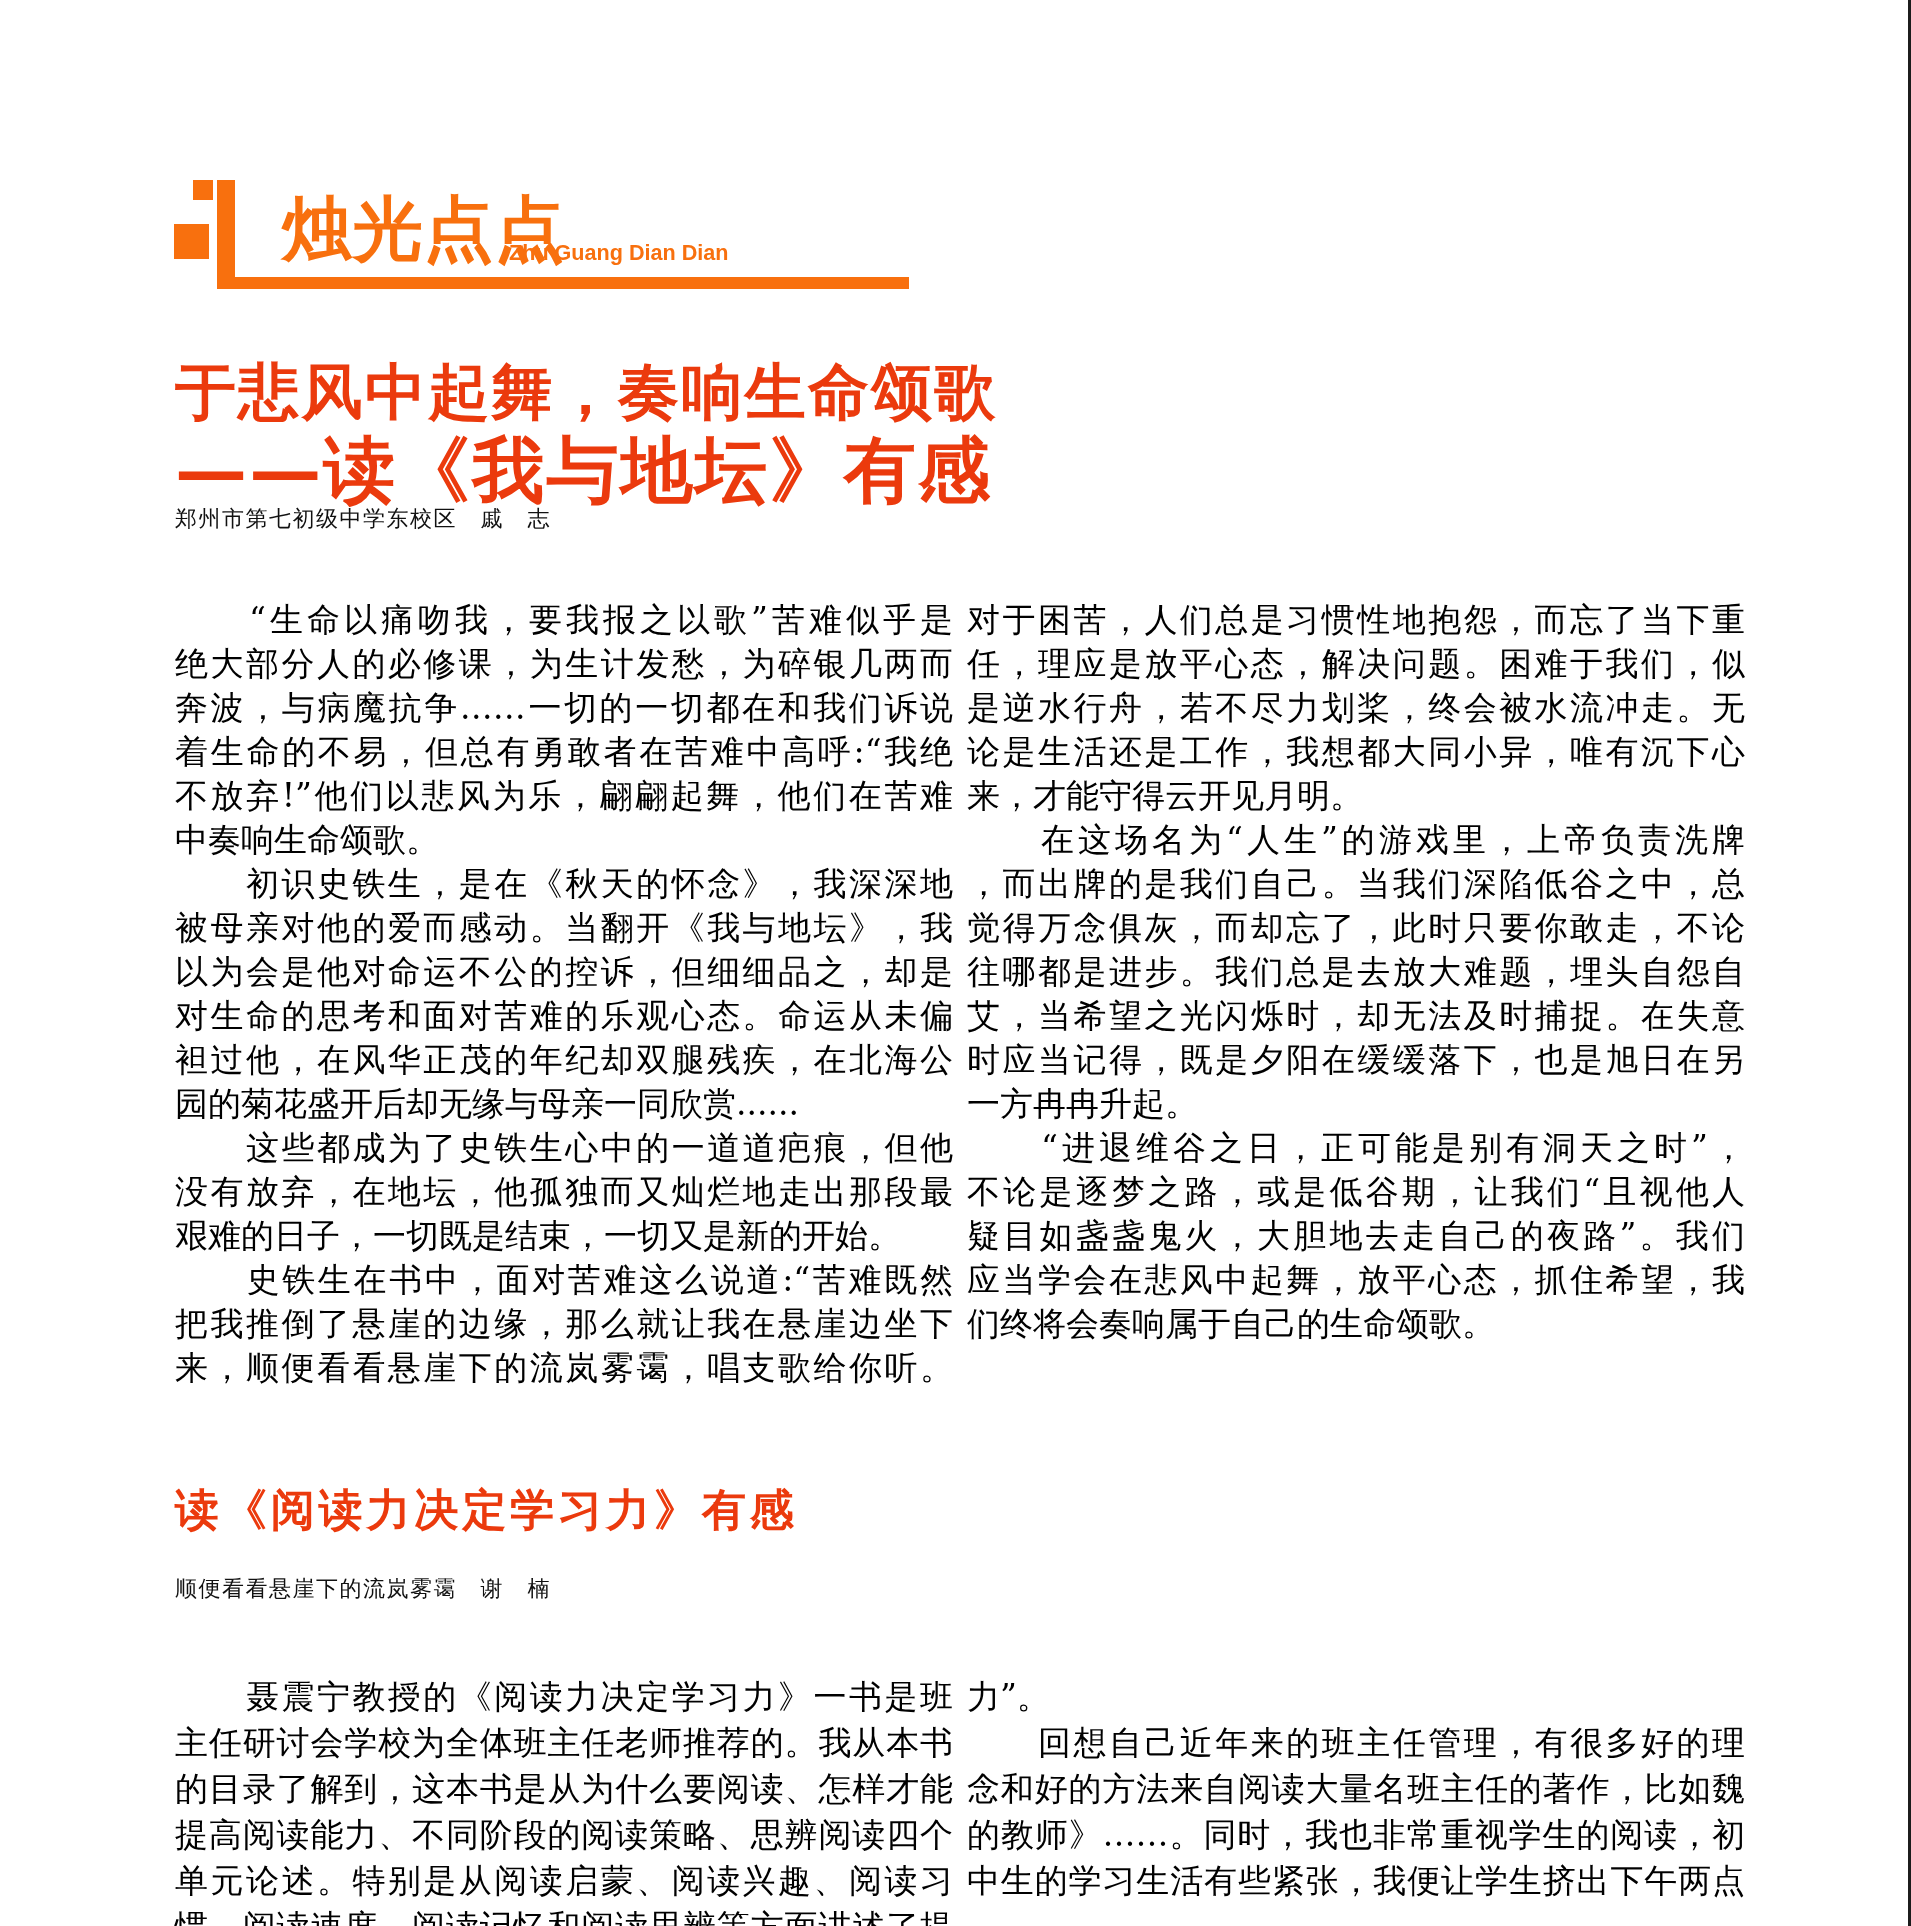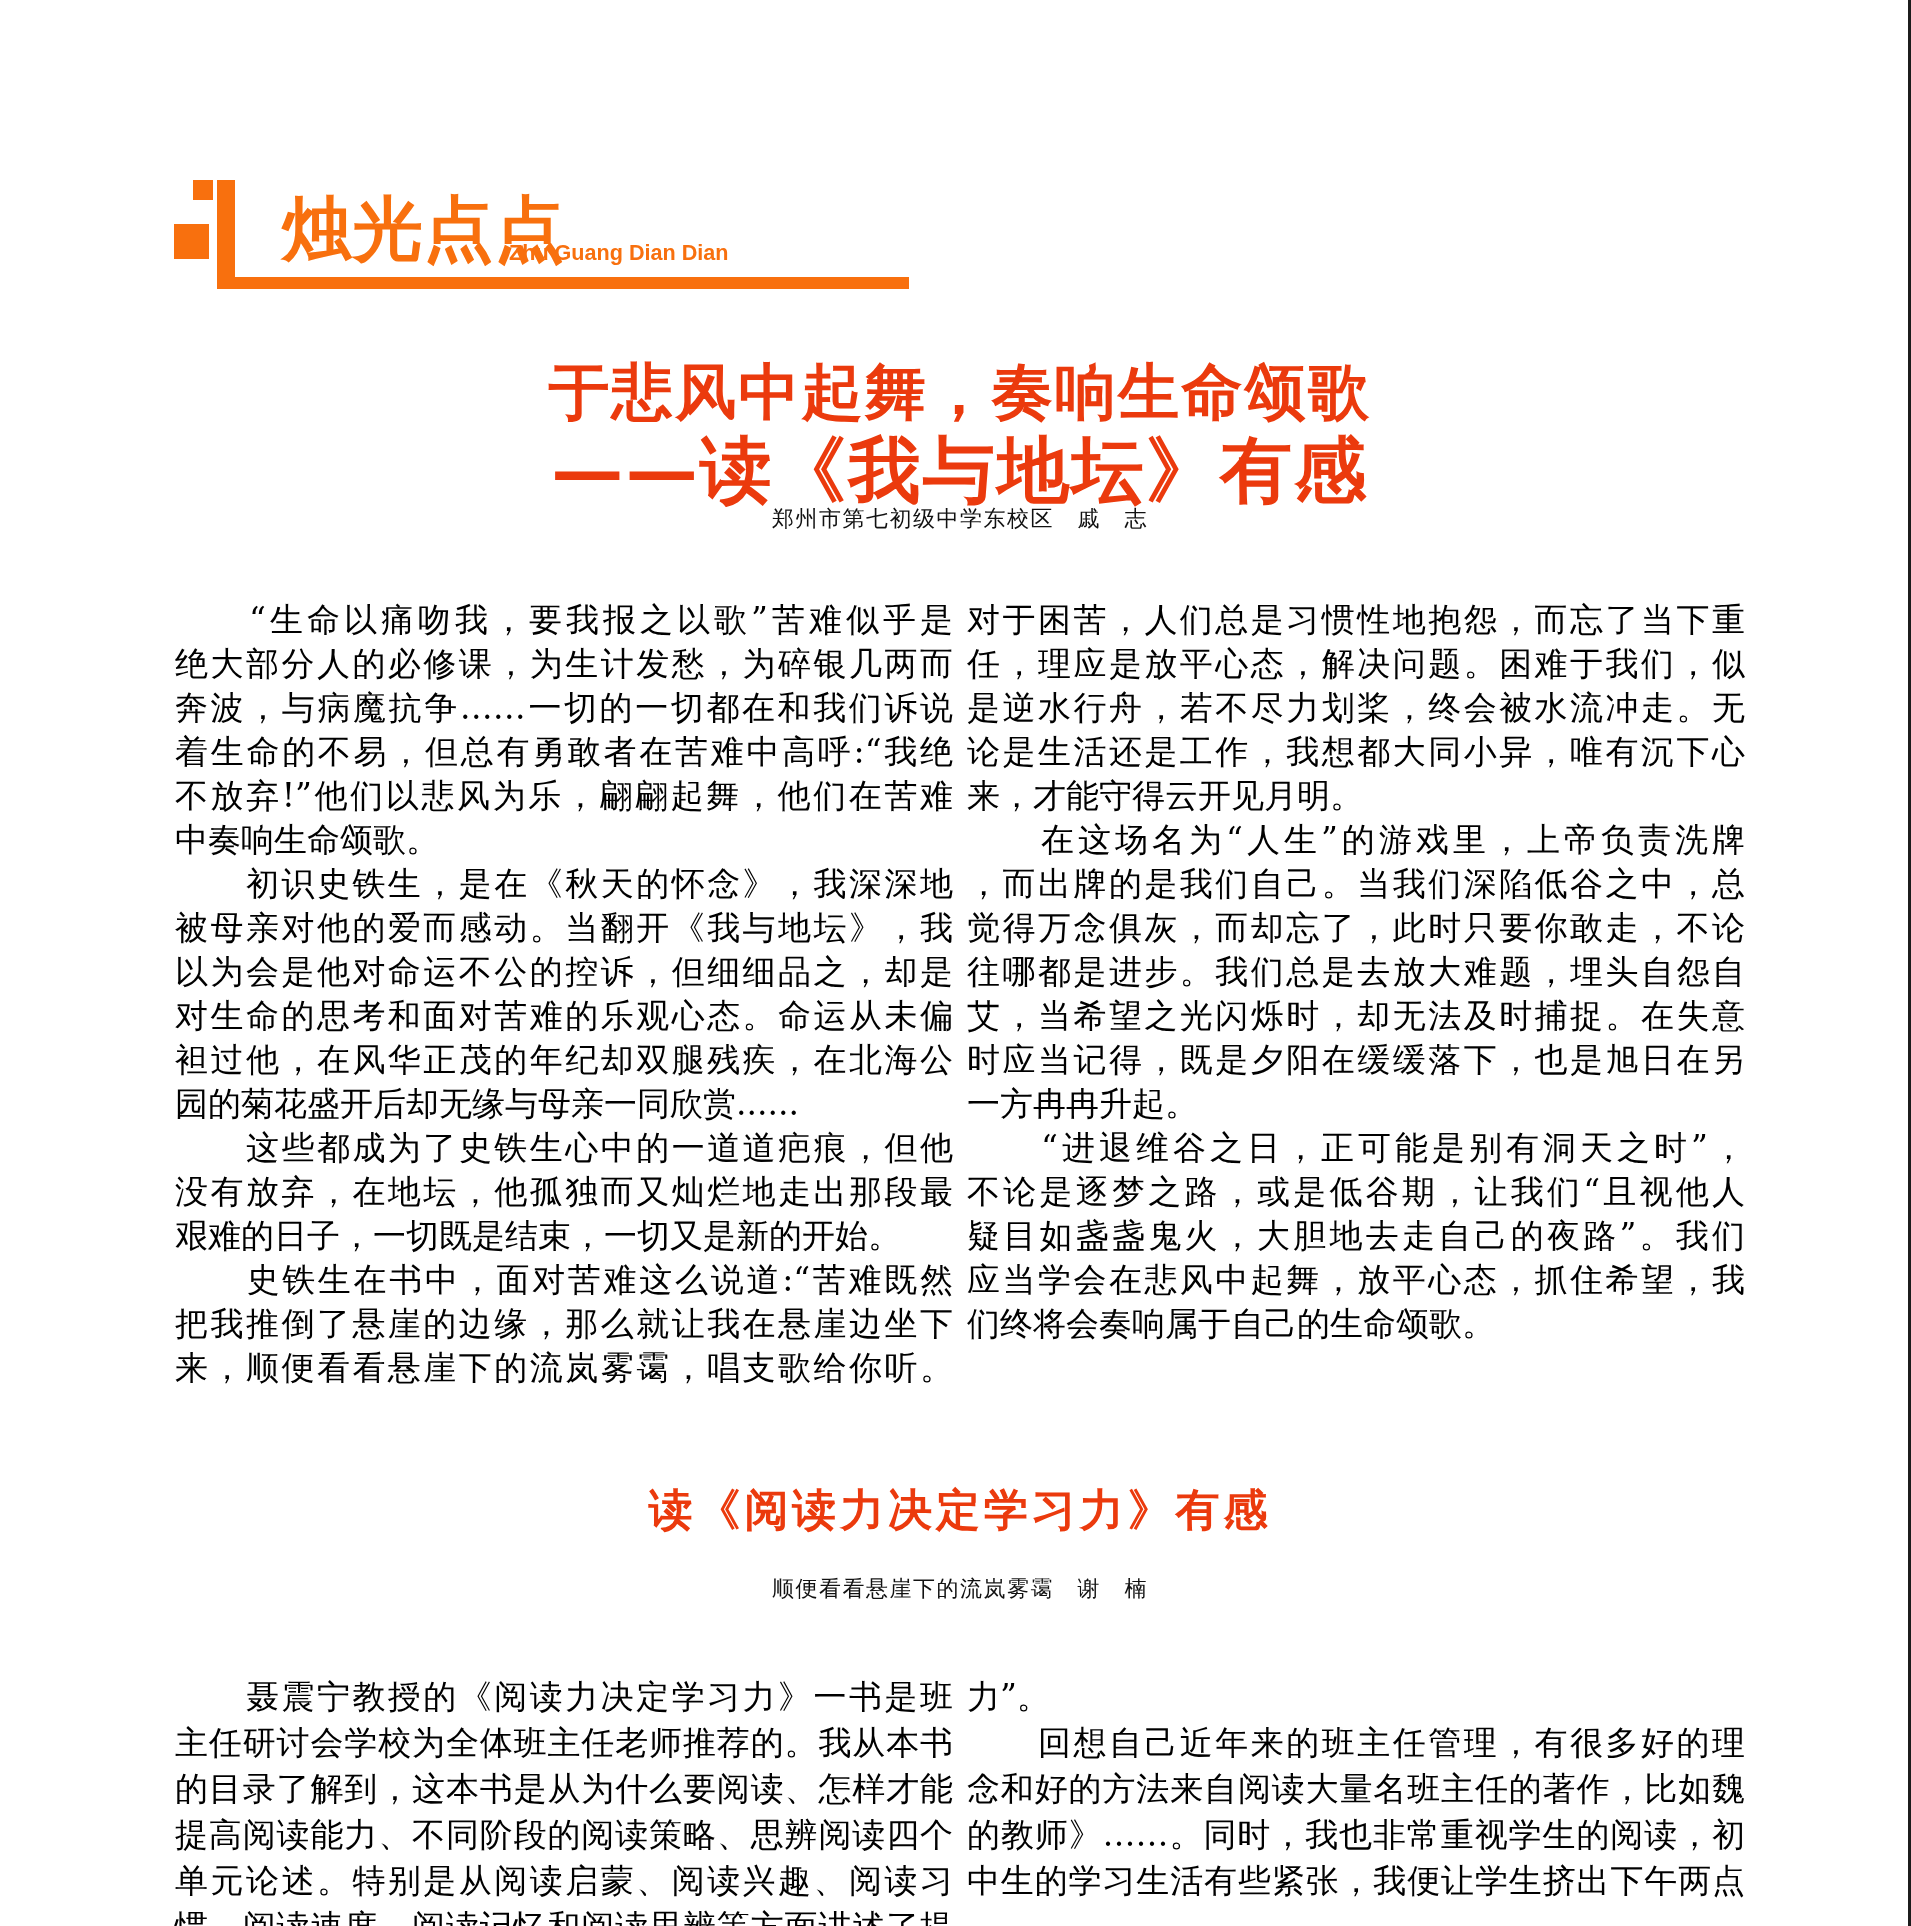--- a/index.html
+++ b/index.html
@@ -30,21 +30,21 @@
     font-family:"Liberation Sans", sans-serif;
     white-space:nowrap;
   }
   .header-rule {
     position:absolute; left:217px; top:277px;
     width:692px; height:11.6px;
     background:var(--orange);
   }
 
   
-  .title-wrap { position:absolute; left:175px; width:1570px; text-align:center; }
+  .title-wrap { position:absolute; left:175px; width:1570px; text-align:left; }
   .big-title {
     color:var(--titlered);
     font-weight:bold;
     font-family:"DejaVu Serif", serif;
     letter-spacing:2.3px;
     white-space:nowrap;
   }
   .t1 { top:352px;  font-size:61px; }
   .t1b{ top:423px; font-size:72px; }
   .t2 { top:1481px; font-size:44px; letter-spacing:3.9px; }

